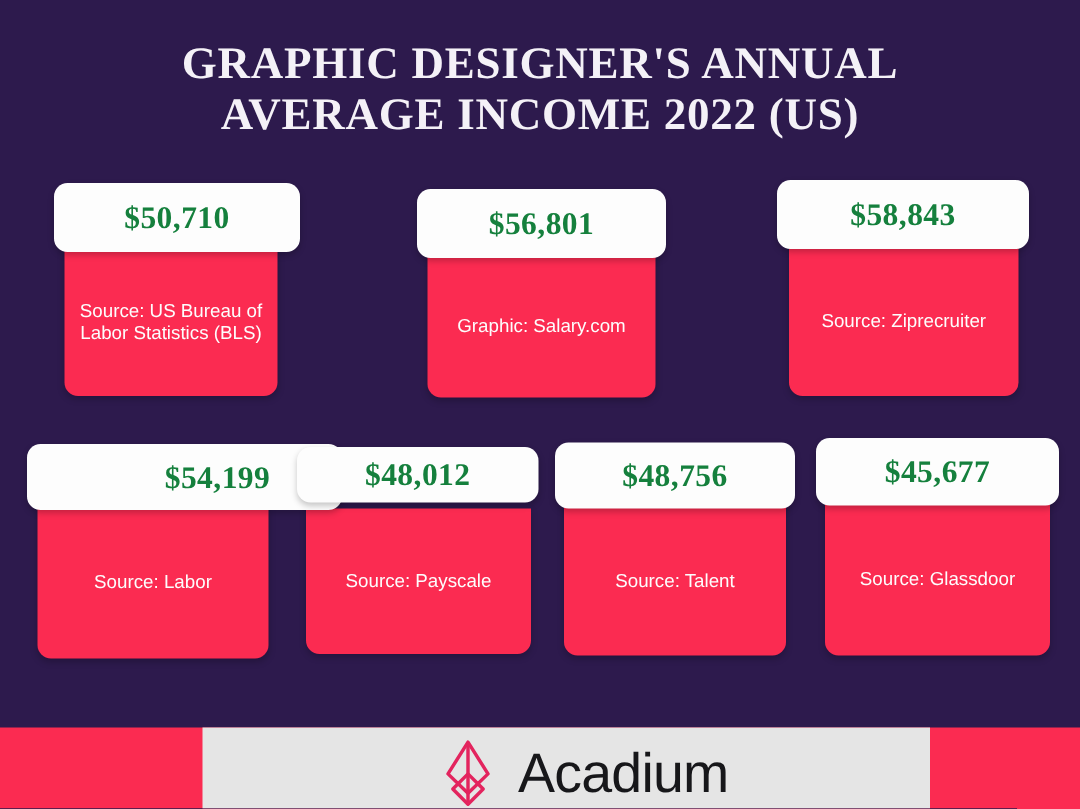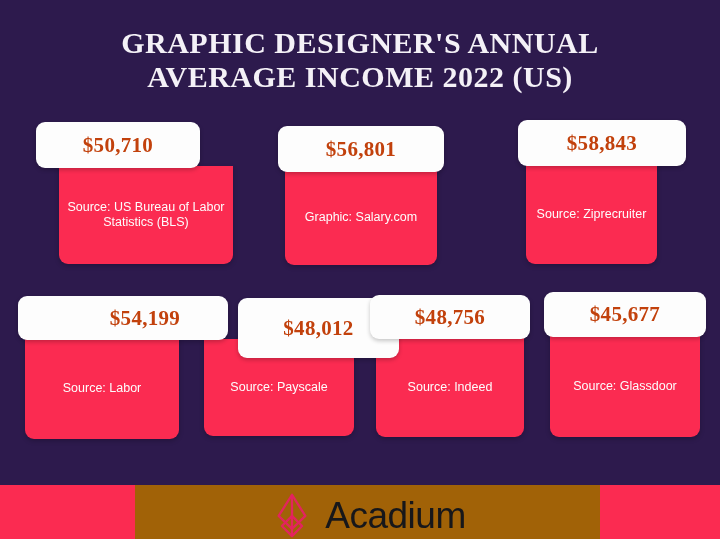--- a/index.html
+++ b/index.html
@@ -53,21 +53,21 @@
     box-shadow: 0 2px 4px rgba(0,0,0,0.22);
     display: flex;
     align-items: center;
     justify-content: center;
     z-index: 2;
   }
   .card-value {
     font-family: "Liberation Serif", "DejaVu Serif", serif;
     font-weight: bold;
     font-size: 21px;
-    color: #c2410c;
+    color: #15803d;
     letter-spacing: 0.3px;
     white-space: nowrap;
   }
   .card-body {
     position: absolute;
     left: 0;
     background: #fb2b51;
     border-radius: 0 0 9px 9px;
     box-shadow: 0 2px 5px rgba(0,0,0,0.22);
     display: flex;
@@ -80,37 +80,37 @@
     font-family: "Liberation Sans", sans-serif;
     font-size: 12.5px;
     line-height: 15px;
     color: #fdfdfd;
     padding: 0 8px;
   }
 
   
   #card-bls      { left: 36px;  top: 122px; }
   #card-bls      .card-head { width: 164px; height: 46px; }
-  #card-bls      .card-body { width: 174px; height: 98px; top: 44px; left: 23px; }
+  #card-bls      .card-body { width: 142px; height: 98px; top: 44px; left: 7px; }
 
   #card-salary   { left: 278px; top: 126px; }
   #card-salary   .card-head { width: 166px; height: 46px; }
   #card-salary   .card-body { width: 152px; height: 95px; top: 44px; left: 7px; }
 
   #card-ziprec   { left: 518px; top: 120px; }
   #card-ziprec   .card-head { width: 168px; height: 46px; }
-  #card-ziprec   .card-body { width: 131px; height: 100px; top: 44px; left: 8px; }
+  #card-ziprec   .card-body { width: 153px; height: 100px; top: 44px; left: 8px; }
 
   
   #card-indeed   { left: 18px;  top: 296px; }
   #card-indeed   .card-head { width: 166px; height: 44px; padding-left: 44px; }
   #card-indeed   .card-body { width: 154px; height: 101px; top: 42px; left: 7px; }
 
   #card-payscale { left: 198px; top: 298px; }
-  #card-payscale .card-head { width: 161px; height: 60px; margin-left: 40px; }
+  #card-payscale .card-head { width: 161px; height: 37px; }
   #card-payscale .card-body { width: 150px; height: 97px; top: 41px; left: 6px; }
 
   #card-talent   { left: 370px; top: 295px; }
   #card-talent   .card-head { width: 160px; height: 44px; align-items: center; }
   #card-talent   .card-body { width: 148px; height: 100px; top: 42px; left: 6px; }
 
   #card-glassdoor{ left: 544px; top: 292px; }
   #card-glassdoor .card-head { width: 162px; height: 45px; }
   #card-glassdoor .card-body { width: 150px; height: 102px; top: 43px; left: 6px; }
 
@@ -122,24 +122,25 @@
     width: 720px;
     height: 54px;
     background: #fb2b51;
   }
   #footer-panel {
     position: absolute;
     left: 135px;
     top: 0;
     width: 465px;
     height: 54px;
-    background: #a16207;
+    background: #e5e5e5;
     display: flex;
     align-items: center;
     justify-content: center;
+    padding-left: 20px;
   }
   #brand {
     display: flex;
     align-items: center;
     gap: 10px;
     transform: translateY(3px);
   }
   #brand-mark { display: block; }
   #brand-name {
     font-family: "Liberation Sans", sans-serif;
@@ -203,21 +204,21 @@
     <div class="card-body">
       <span class="card-source">Source: Payscale</span>
     </div>
   </div>
 
   <div class="card" id="card-talent">
     <div class="card-head">
       <span class="card-value">$48,756</span>
     </div>
     <div class="card-body">
-      <span class="card-source">Source: Indeed</span>
+      <span class="card-source">Source: Talent</span>
     </div>
   </div>
 
   <div class="card" id="card-glassdoor">
     <div class="card-head">
       <span class="card-value">$45,677</span>
     </div>
     <div class="card-body">
       <span class="card-source">Source: Glassdoor</span>
     </div>

